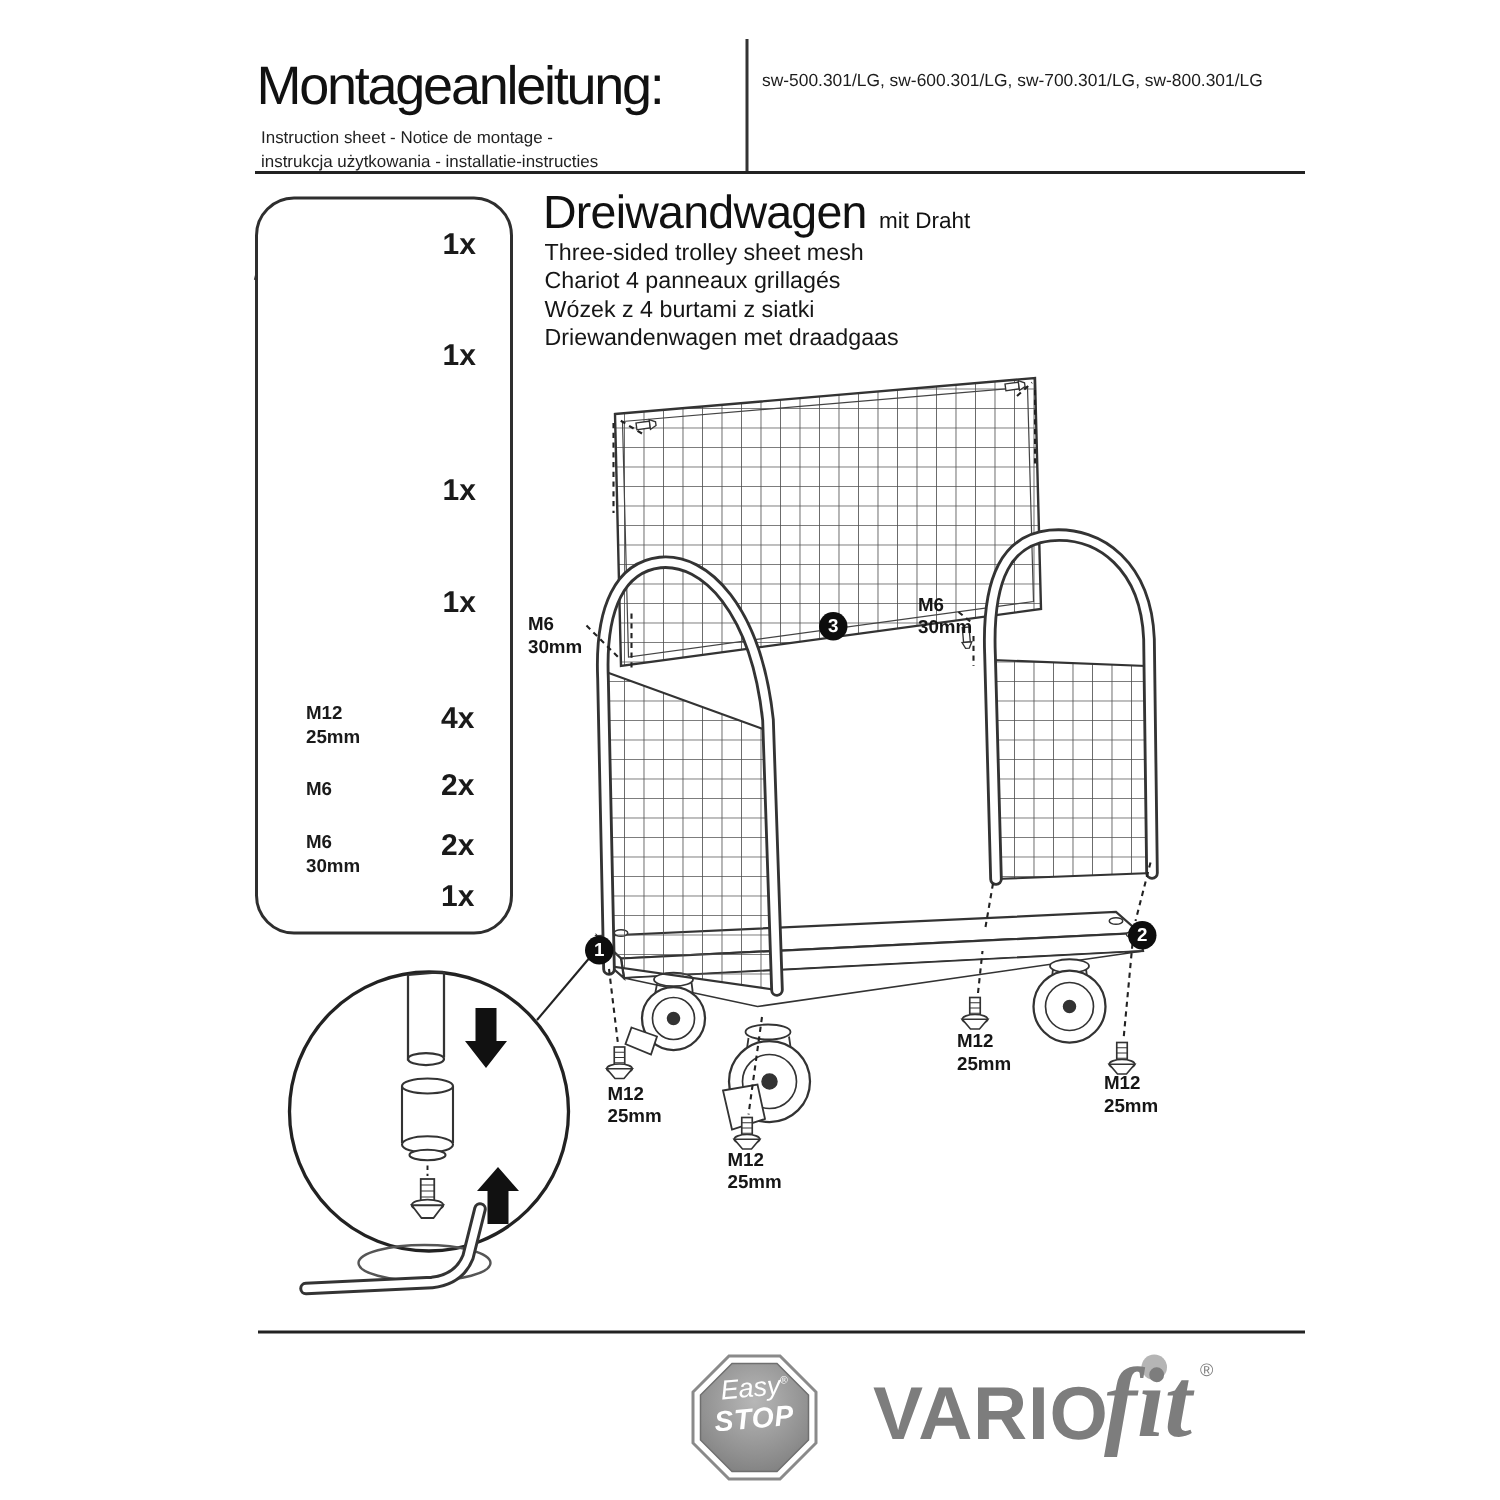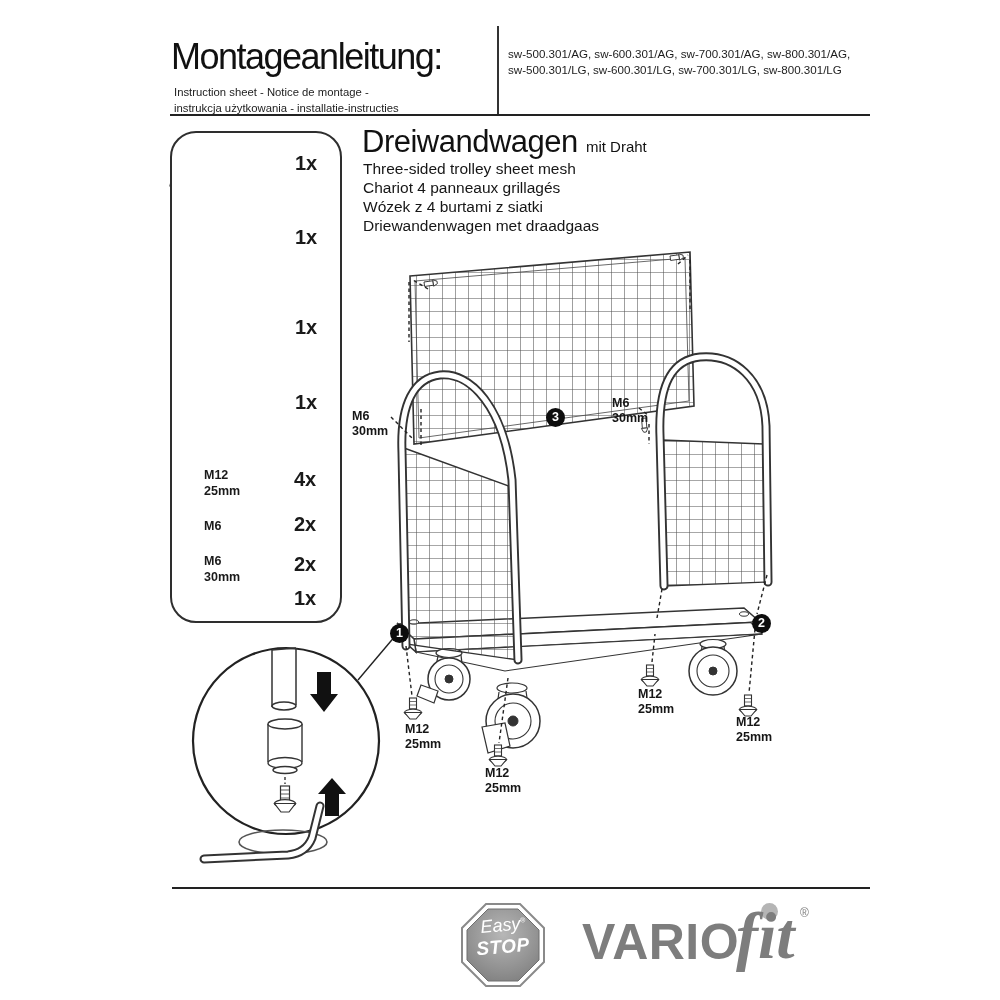--- a/index.html
+++ b/index.html
@@ -262,21 +262,20 @@
     </g>
   </svg>
 
   <div class="abs txt h-title">Montageanleitung:</div>
   <div class="abs txt h-sub">
     <div>Instruction sheet - Notice de montage -</div>
     <div>instrukcja użytkowania - installatie-instructies</div>
   </div>
   <div class="abs h-div"></div>
   <div class="abs txt h-sku">
-    <div>sw-500.301/AG, sw-600.301/AG, sw-700.301/AG, sw-800.301/AG,</div>
     <div>sw-500.301/LG, sw-600.301/LG, sw-700.301/LG, sw-800.301/LG</div>
   </div>
   <div class="abs h-rule"></div>
 
   <div class="abs panel"></div>
   <div class="abs txt qty" style="left:295px;top:140px;">1x</div>
   <div class="abs txt qty" style="left:295px;top:214px;">1x</div>
   <div class="abs txt qty" style="left:295px;top:304px;">1x</div>
   <div class="abs txt qty" style="left:295px;top:379px;">1x</div>
   <div class="abs txt qty" style="left:294px;top:456px;">4x</div>

